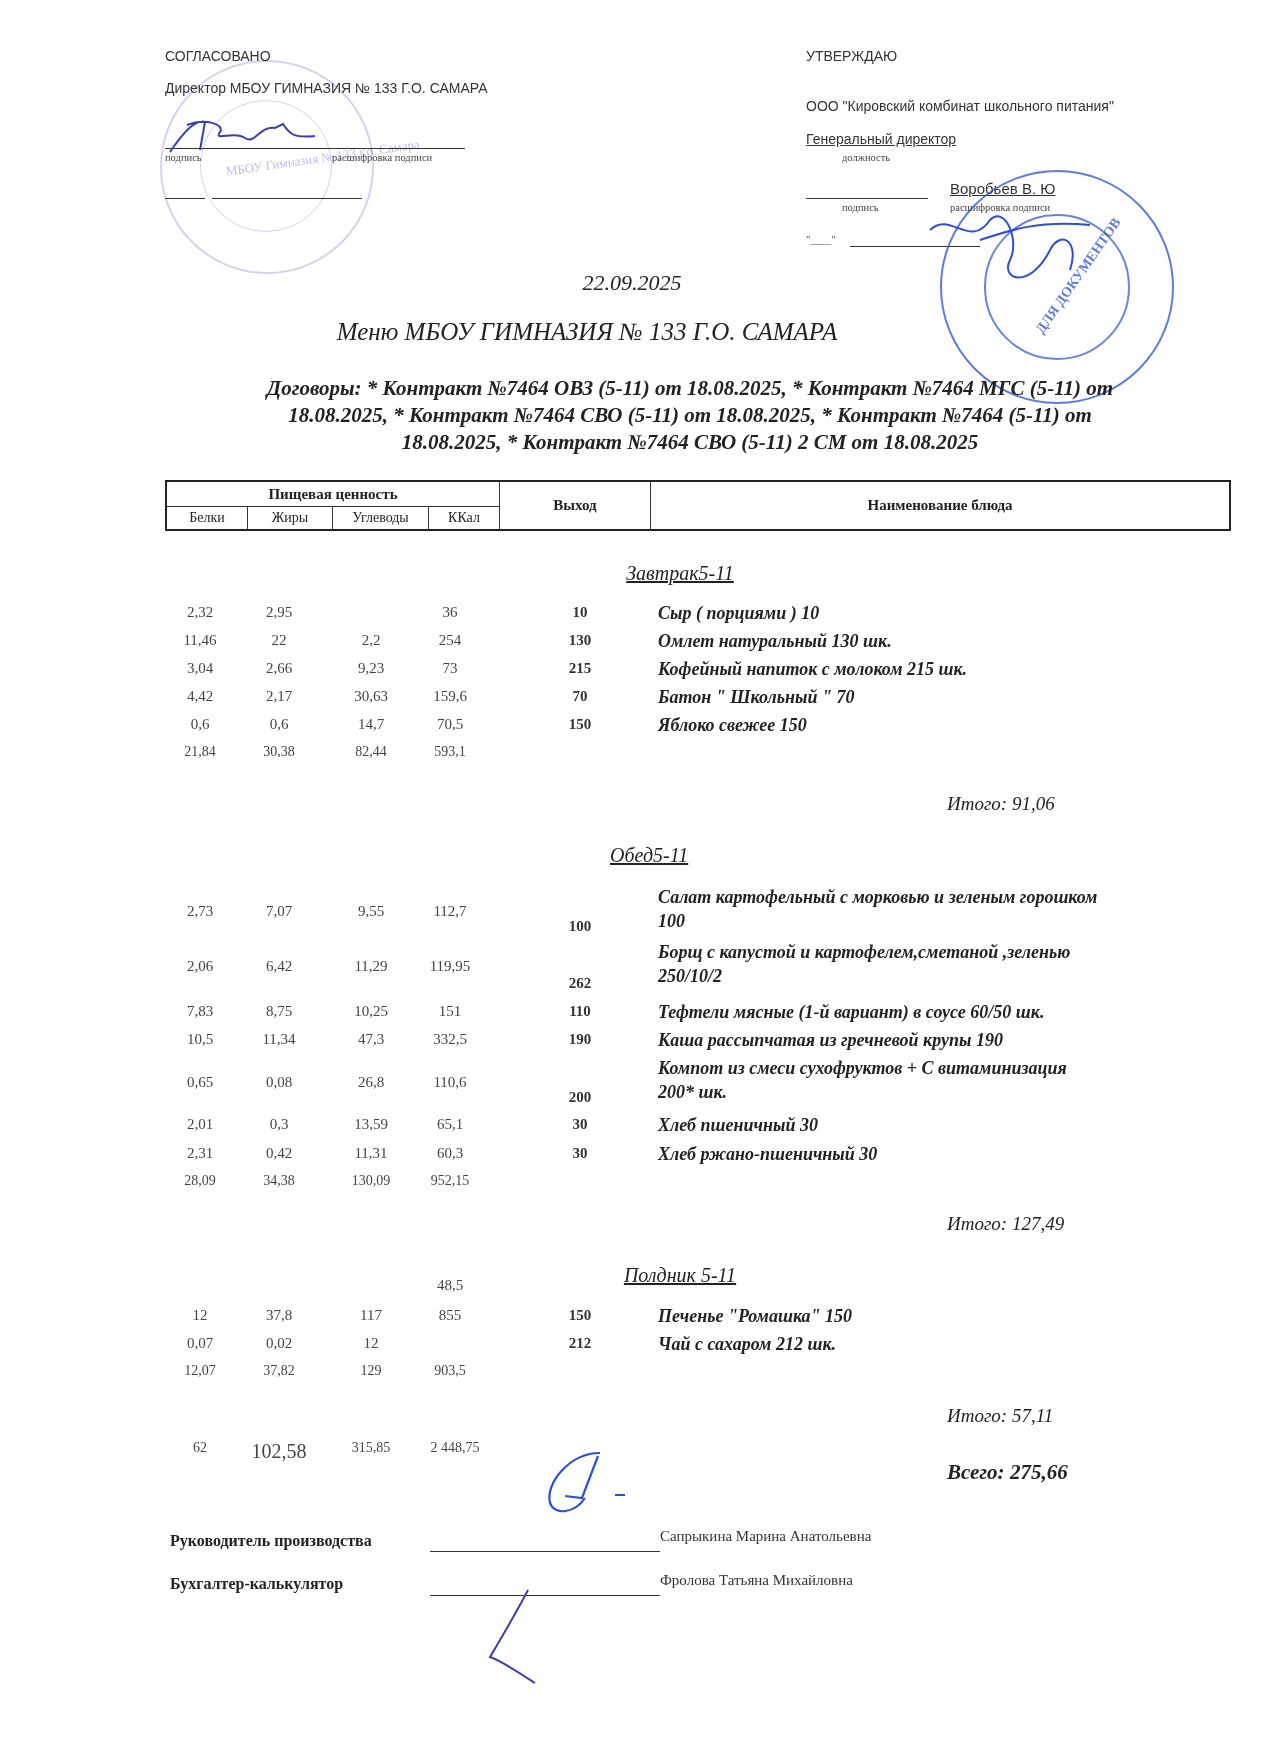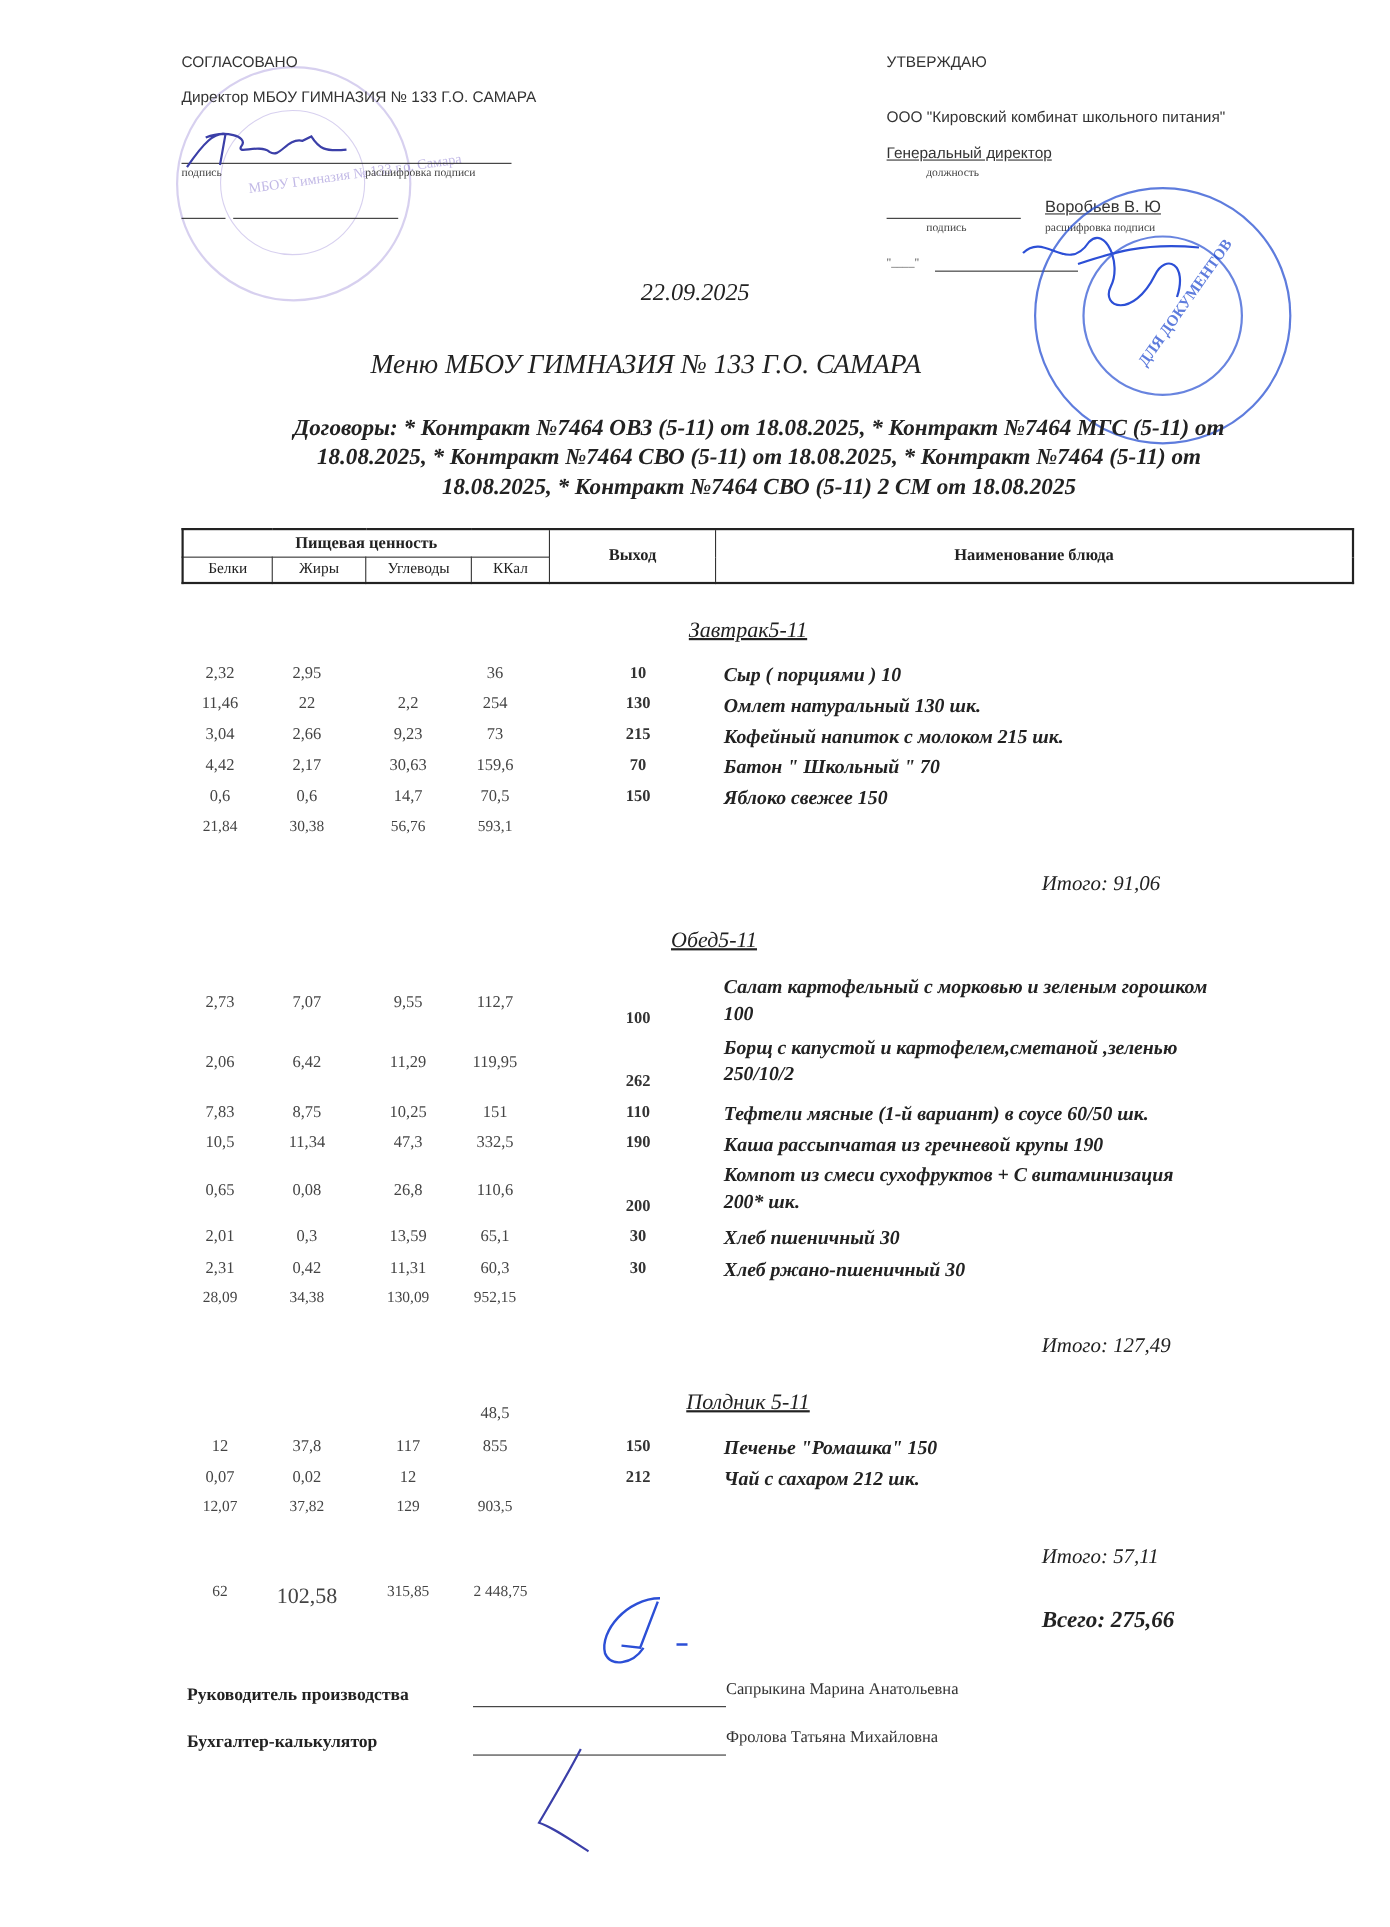--- a/index.html
+++ b/index.html
@@ -79,21 +79,21 @@
 <div class="abs sans appr-small" style="left:950px; top:202px;">расшифровка подписи</div>
 <div class="abs sans appr-small" style="left:806px; top:234px;">"____"</div>
 <div class="line" style="left:850px; top:246px; width:130px;"></div>
 
 <div class="stamp stamp-right"></div>
 <div class="abs stamp-text-r" style="left:1010px; top:268px; transform: rotate(-55deg); font-weight:bold;">ДЛЯ ДОКУМЕНТОВ</div>
 <svg class="pen" style="left:920px; top:200px;" width="180" height="110">
   <path d="M10 30 C30 10, 50 50, 70 20 C85 5, 100 40, 90 60 C80 80, 110 90, 130 50 C140 30, 160 40, 150 70 M60 40 C90 30, 120 20, 170 25" fill="none" stroke="#2c4fd6" stroke-width="2"></path>
 </svg>
 
-<div class="abs date" style="left:0; top:253px;">22.09.2025</div>
+<div class="abs date" style="left:0; top:270px;">22.09.2025</div>
 <div class="abs title" style="left:0; top:318px;">Меню МБОУ ГИМНАЗИЯ № 133 Г.О. САМАРА</div>
 <div class="abs contracts" style="top:375px;">
   <div>Договоры: * Контракт №7464 ОВЗ (5-11) от 18.08.2025, * Контракт №7464 МГС (5-11) от</div>
   <div>18.08.2025, * Контракт №7464 СВО (5-11) от 18.08.2025, * Контракт №7464  (5-11) от</div>
   <div>18.08.2025, * Контракт №7464 СВО (5-11) 2 СМ от 18.08.2025</div>
 </div>
 
 <table class="hdr">
   <tbody>
       <tr>
@@ -150,21 +150,21 @@
     <div class="abs num" style="left:165px; top:716px;">0,6</div>
     <div class="abs num" style="left:244px; top:716px;">0,6</div>
     <div class="abs num" style="left:336px; top:716px;">14,7</div>
     <div class="abs num" style="left:415px; top:716px;">70,5</div>
     <div class="abs yield" style="left:550px; top:716px;">150</div>
     <div class="abs dish" style="left:658px; top:713px;">Яблоко свежее  150</div>
   </div>
   <div>
     <div class="abs num" style="left:165px; top:744px; font-size:14px;">21,84</div>
     <div class="abs num" style="left:244px; top:744px; font-size:14px;">30,38</div>
-    <div class="abs num" style="left:336px; top:744px; font-size:14px;">56,76</div>
+    <div class="abs num" style="left:336px; top:744px; font-size:14px;">82,44</div>
     <div class="abs num" style="left:415px; top:744px; font-size:14px;">593,1</div>
   </div>
   <div class="abs total" style="left:947px; top:793px;">
     <span>Итого:</span>
     <span>91,06</span>
   </div>
 </div>
 
 <div class="abs sec-title" style="left:610px; top:844px; width:110px; text-align:left;">Обед5-11</div>
 

